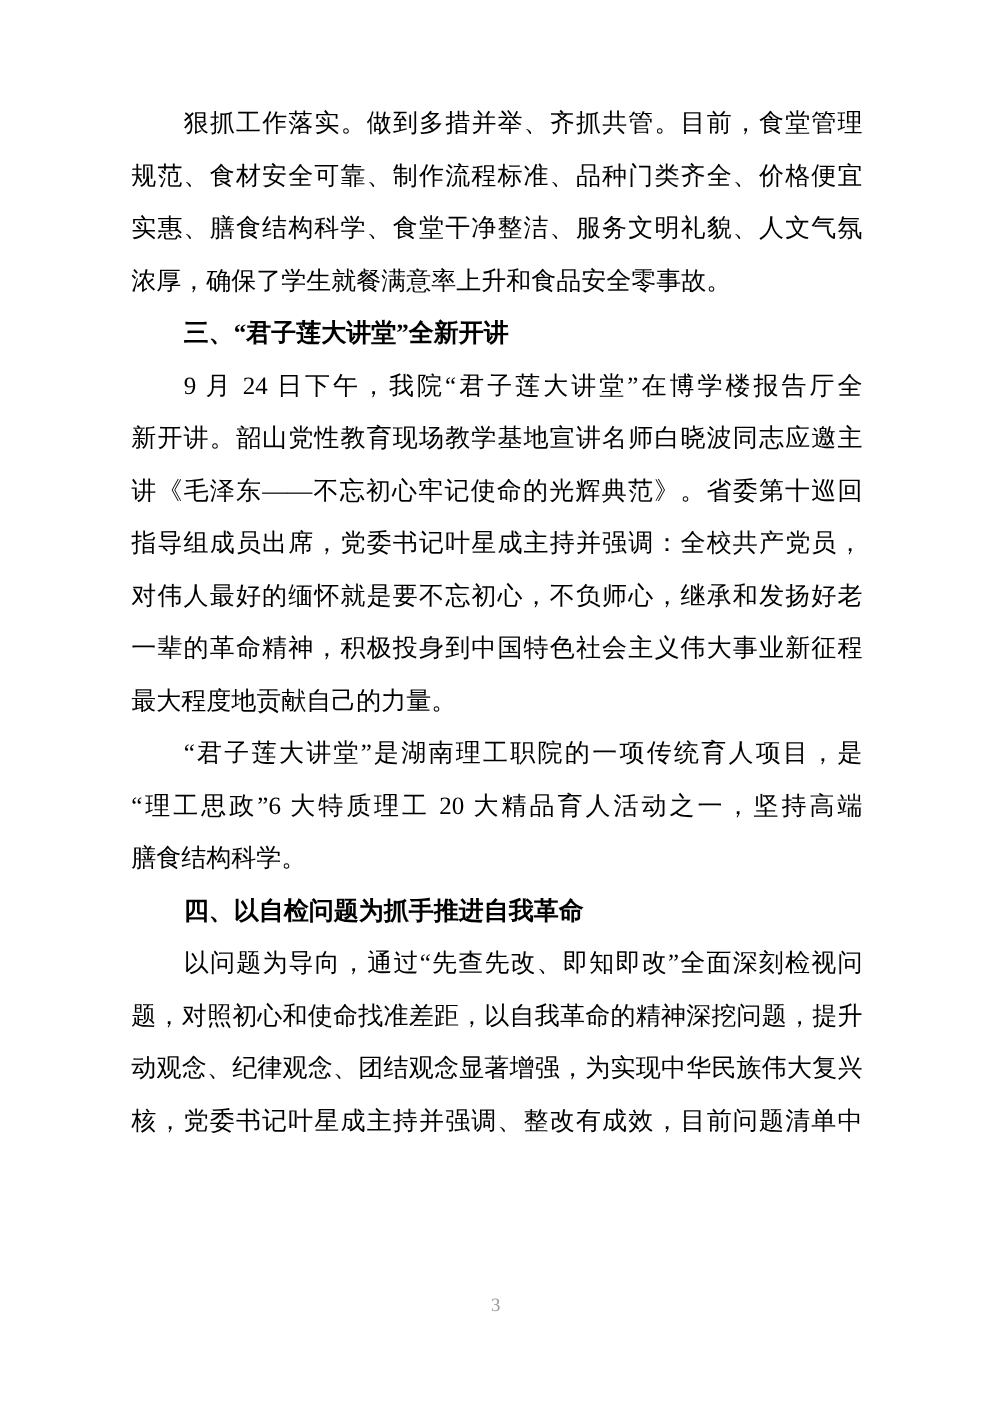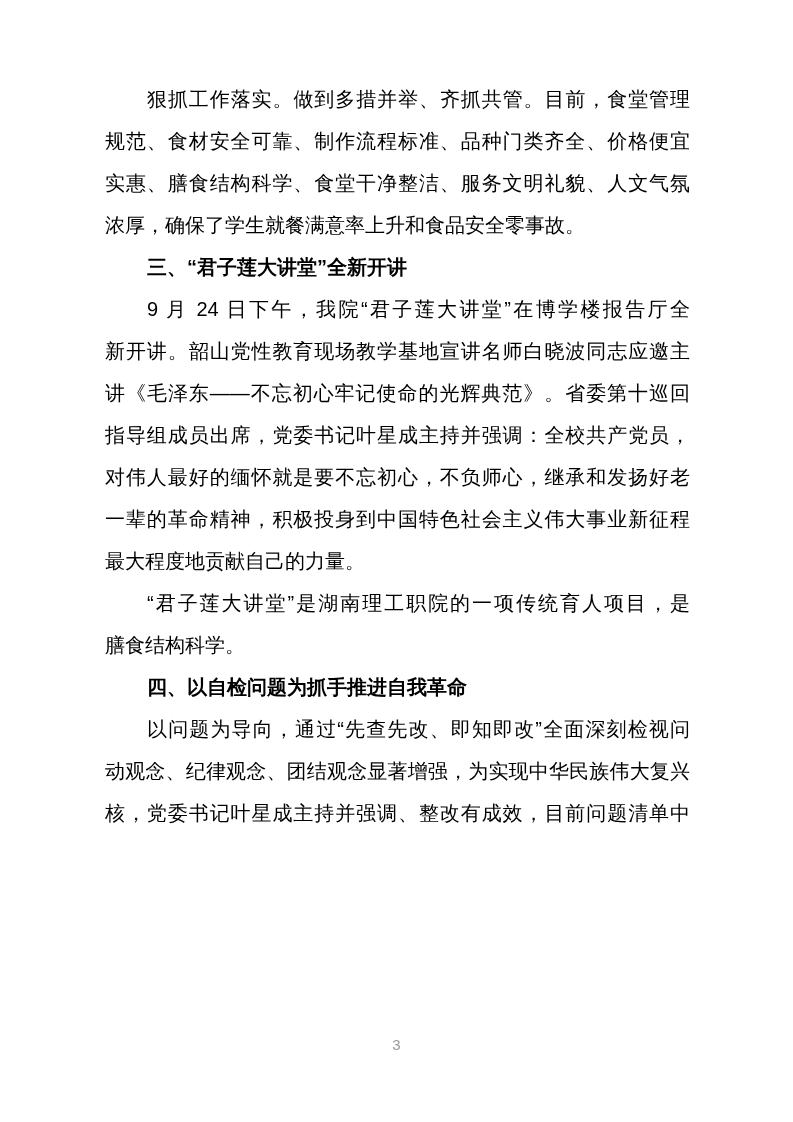--- a/index.html
+++ b/index.html
@@ -6,21 +6,21 @@
     margin: 0;
     padding: 0;
     background: #ffffff;
   }
   .page {
     position: relative;
     width: 793px;
     height: 1122px;
     background: #ffffff;
     overflow: hidden;
-    font-family: Liberation Sans, sans-serif;
+    font-family: Liberation Serif, serif;
     border-radius: 18px;
   }
   .textblock {
     position: absolute;
     left: 105px;
     top: 78px;
     width: 585px;
   }
   .line {
     height: 42px;
@@ -63,20 +63,22 @@
       <div class="line">浓厚，确保了学生就餐满意率上升和食品安全零事故。</div>
       <div class="line indent bold">三、“君子莲大讲堂”全新开讲</div>
       <div class="line justify indent">9 月 24 日下午，我院“君子莲大讲堂”在博学楼报告厅全</div>
       <div class="line justify">新开讲。韶山党性教育现场教学基地宣讲名师白晓波同志应邀主</div>
       <div class="line justify">讲《毛泽东——不忘初心牢记使命的光辉典范》。省委第十巡回</div>
       <div class="line justify">指导组成员出席，党委书记叶星成主持并强调：全校共产党员，</div>
       <div class="line justify">对伟人最好的缅怀就是要不忘初心，不负师心，继承和发扬好老</div>
       <div class="line justify">一辈的革命精神，积极投身到中国特色社会主义伟大事业新征程</div>
       <div class="line">最大程度地贡献自己的力量。</div>
       <div class="line justify indent">“君子莲大讲堂”是湖南理工职院的一项传统育人项目，是</div>
+      <div class="line justify">“理工思政”6 大特质理工 20 大精品育人活动之一，坚持高端</div>
       <div class="line">膳食结构科学。</div>
       <div class="line indent bold">四、以自检问题为抓手推进自我革命</div>
       <div class="line justify indent">以问题为导向，通过“先查先改、即知即改”全面深刻检视问</div>
+      <div class="line justify">题，对照初心和使命找准差距，以自我革命的精神深挖问题，提升</div>
       <div class="line justify">动观念、纪律观念、团结观念显著增强，为实现中华民族伟大复兴</div>
       <div class="line justify">核，党委书记叶星成主持并强调、整改有成效，目前问题清单中</div>
     </div>
   <div class="page-number">3</div>
 </div>
 
 </body></html>

